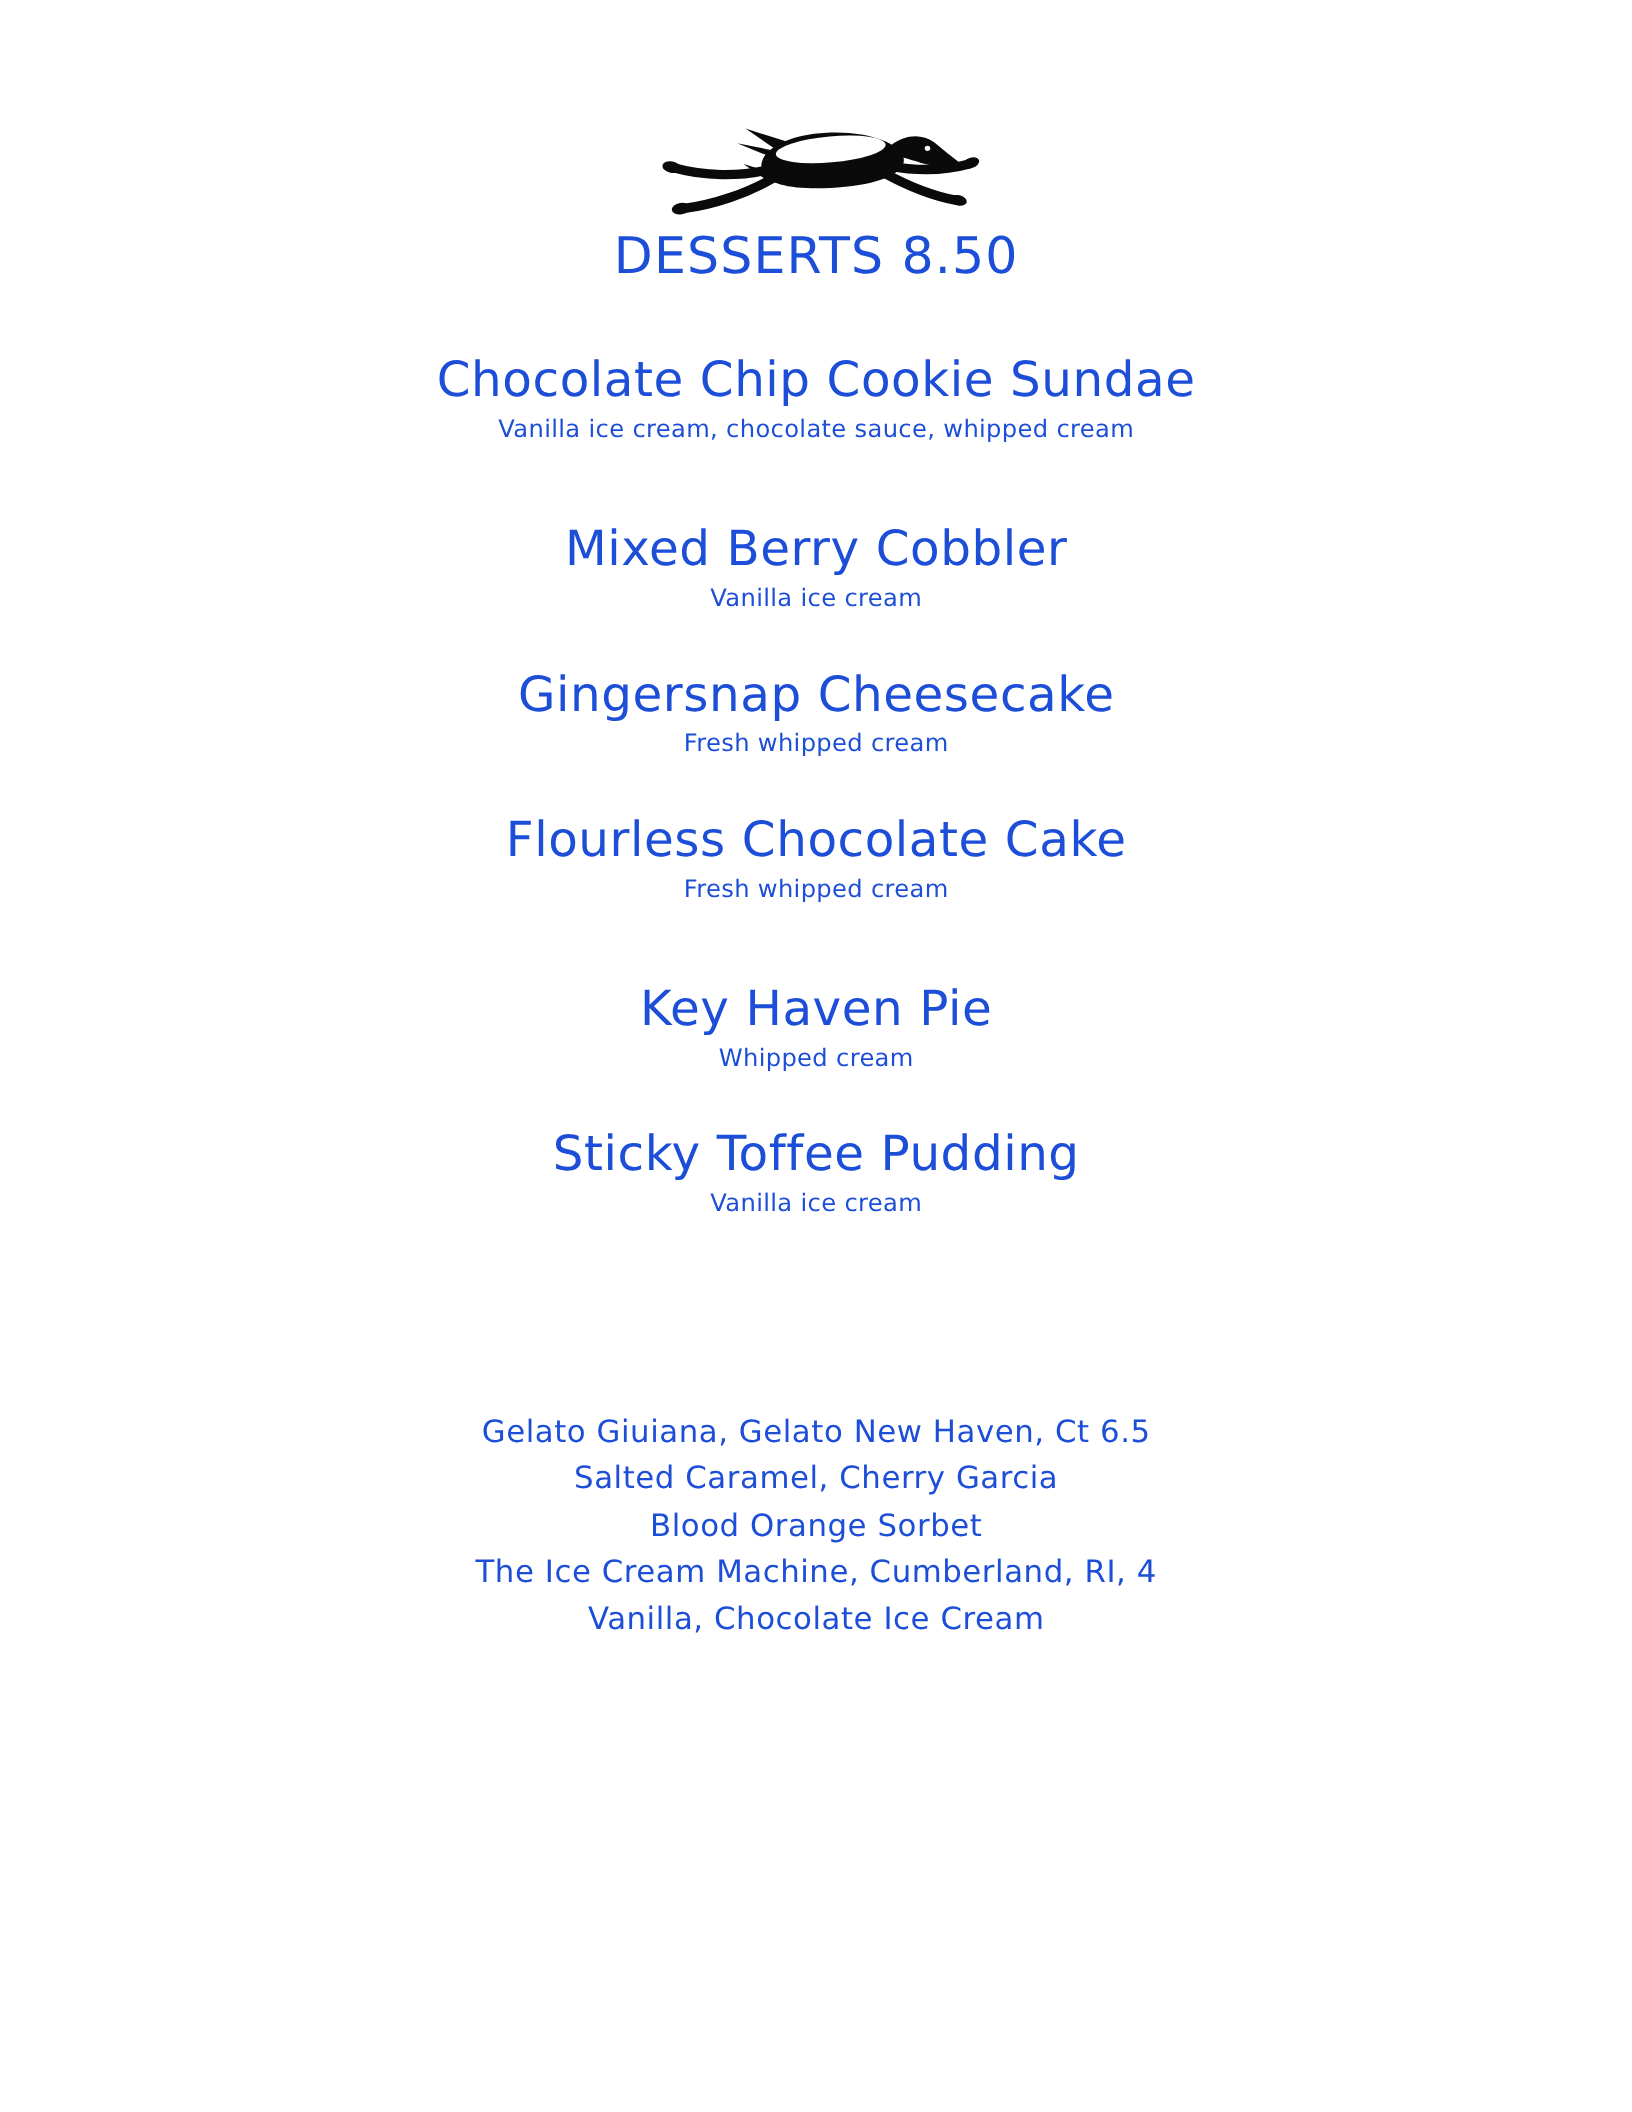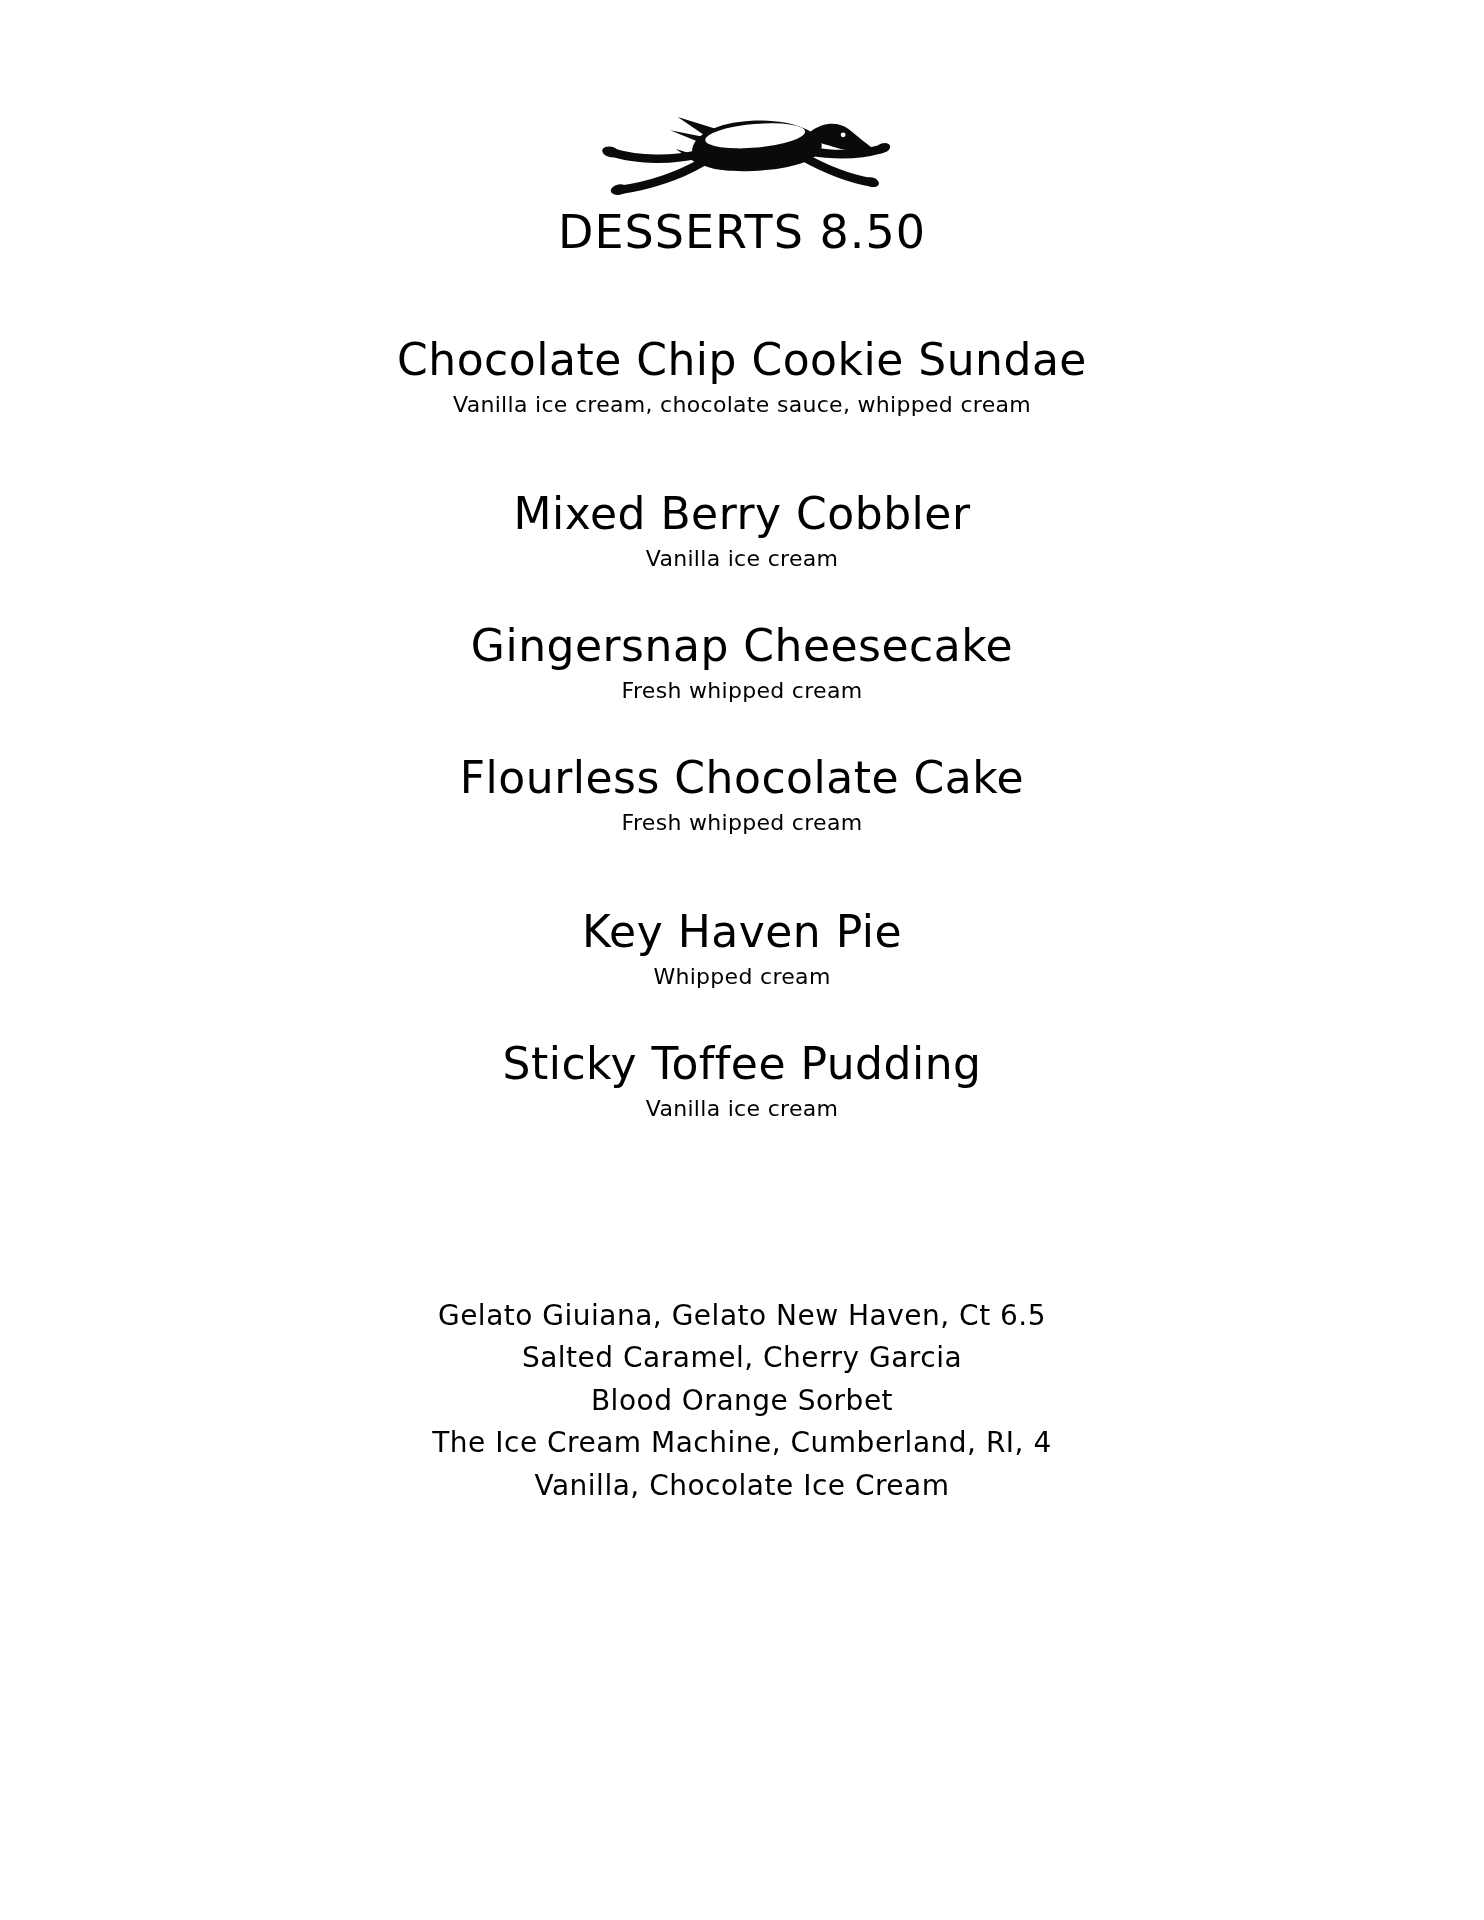--- a/index.html
+++ b/index.html
@@ -6,21 +6,21 @@
     margin: 0;
     padding: 0;
     background: #ffffff;
   }
   .page {
     position: relative;
     width: 1484px;
     height: 1920px;
     margin: 0 auto;
     background: #ffffff;
-    color: #000000;
+    color: #1d4ed8;
     font-family: "DejaVu Sans", "Liberation Sans", sans-serif;
     text-align: center;
     box-sizing: border-box;
     padding-top: 98px;
     overflow: hidden;
   }
   .logo-wrap {
     width: 340px;
     height: 104px;
     margin: 0 auto;
@@ -31,21 +31,21 @@
     display: block;
   }
   .title {
     font-size: 46px;
     font-weight: 400;
     letter-spacing: 1px;
     margin: 4px 0 0 0;
     line-height: 1.15;
   }
   .items {
-    margin-top: 70px;
+    margin-top: 56px;
   }
   .menu-item {
     margin-bottom: 42px;
   }
   .menu-item:nth-child(1),
   .menu-item:nth-child(4) {
     margin-bottom: 64px;
   }
   .item-name {
     font-size: 44px;

